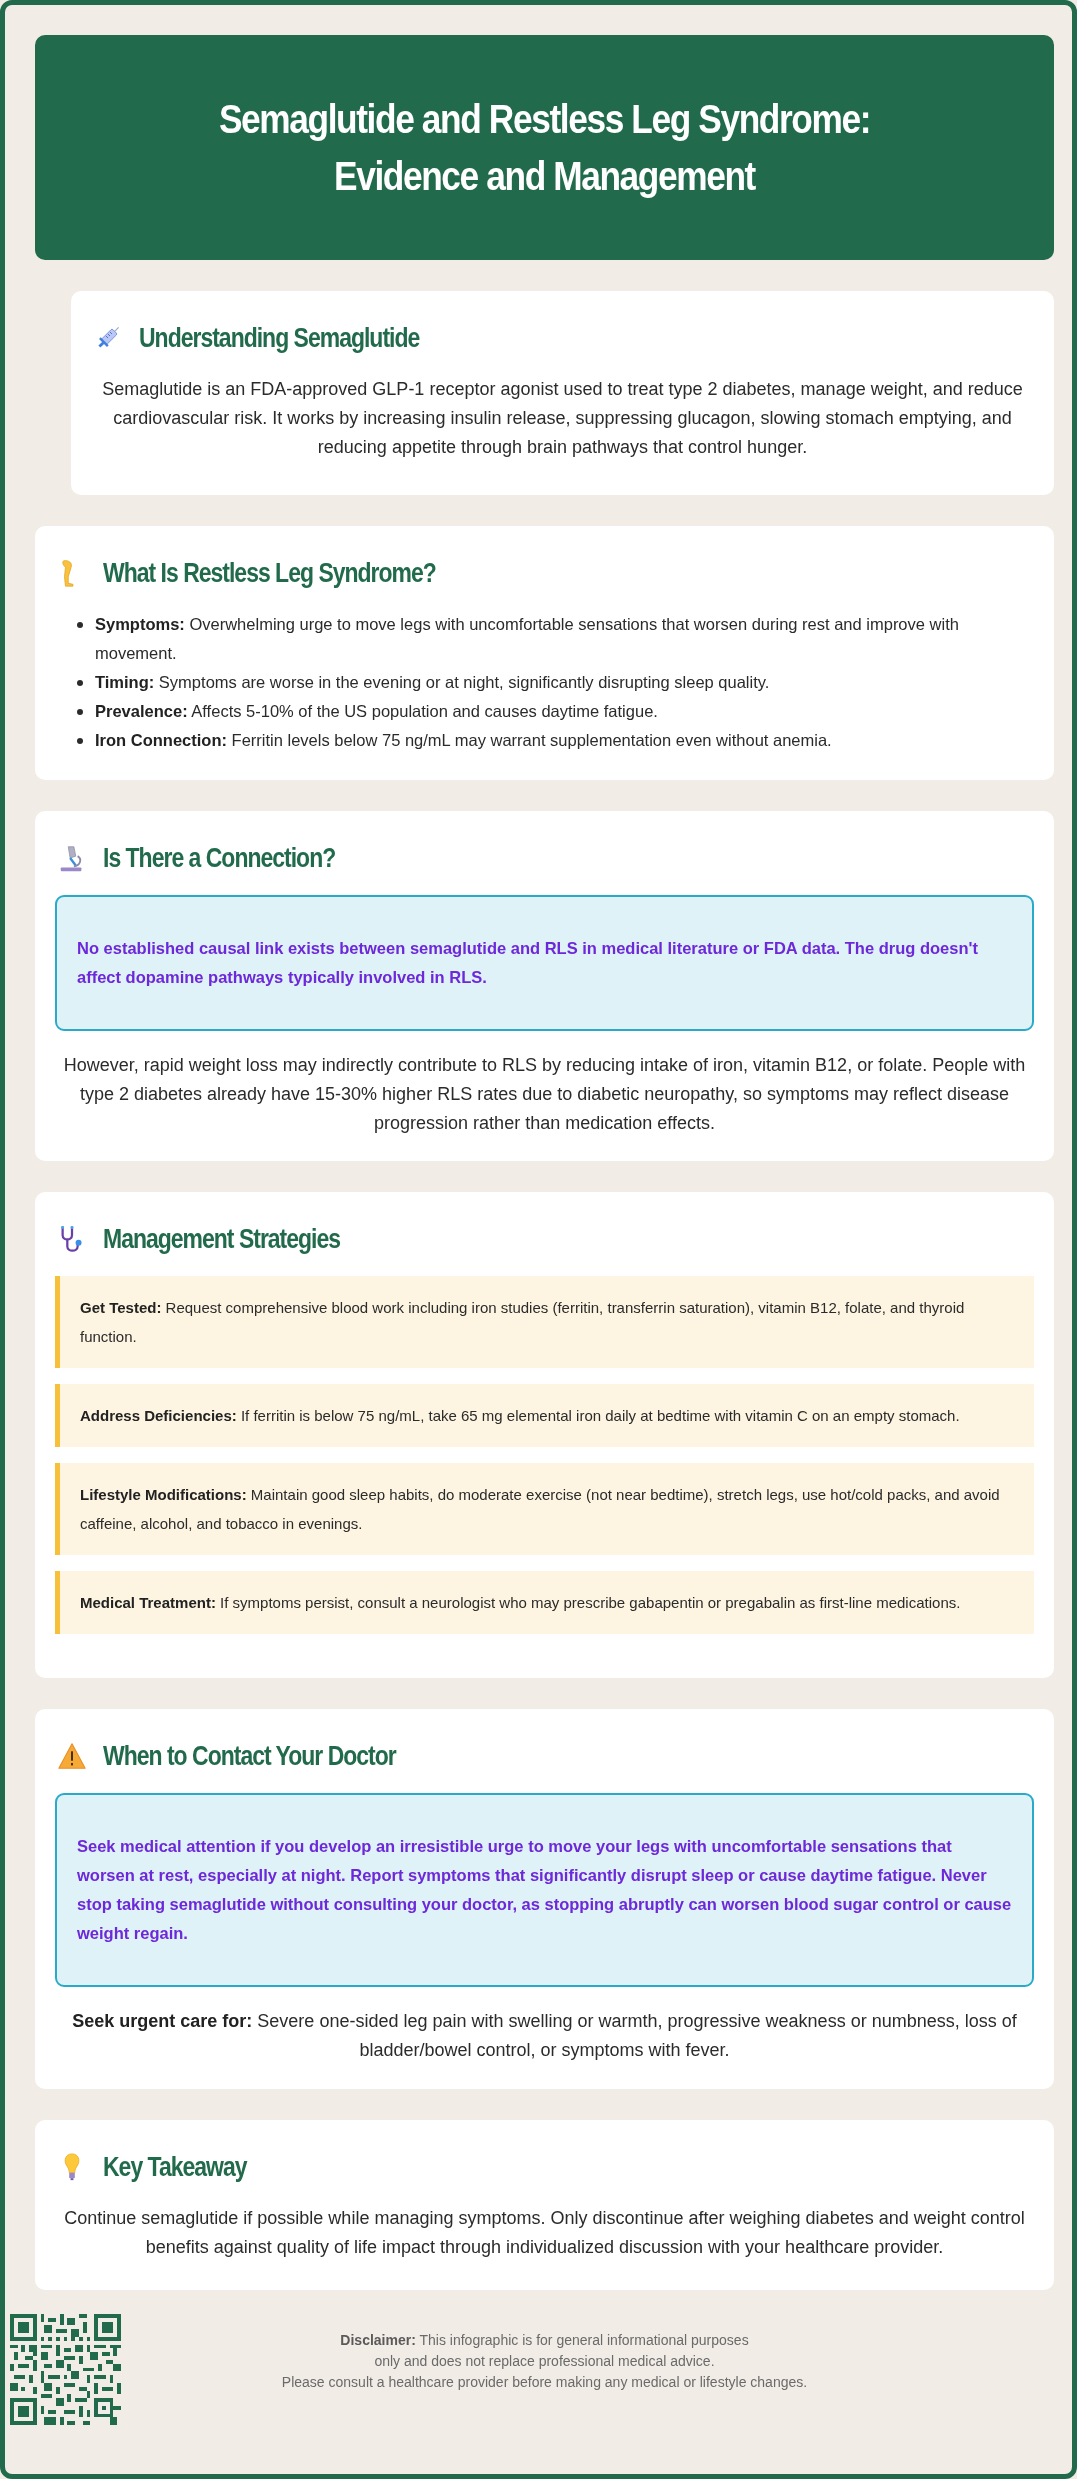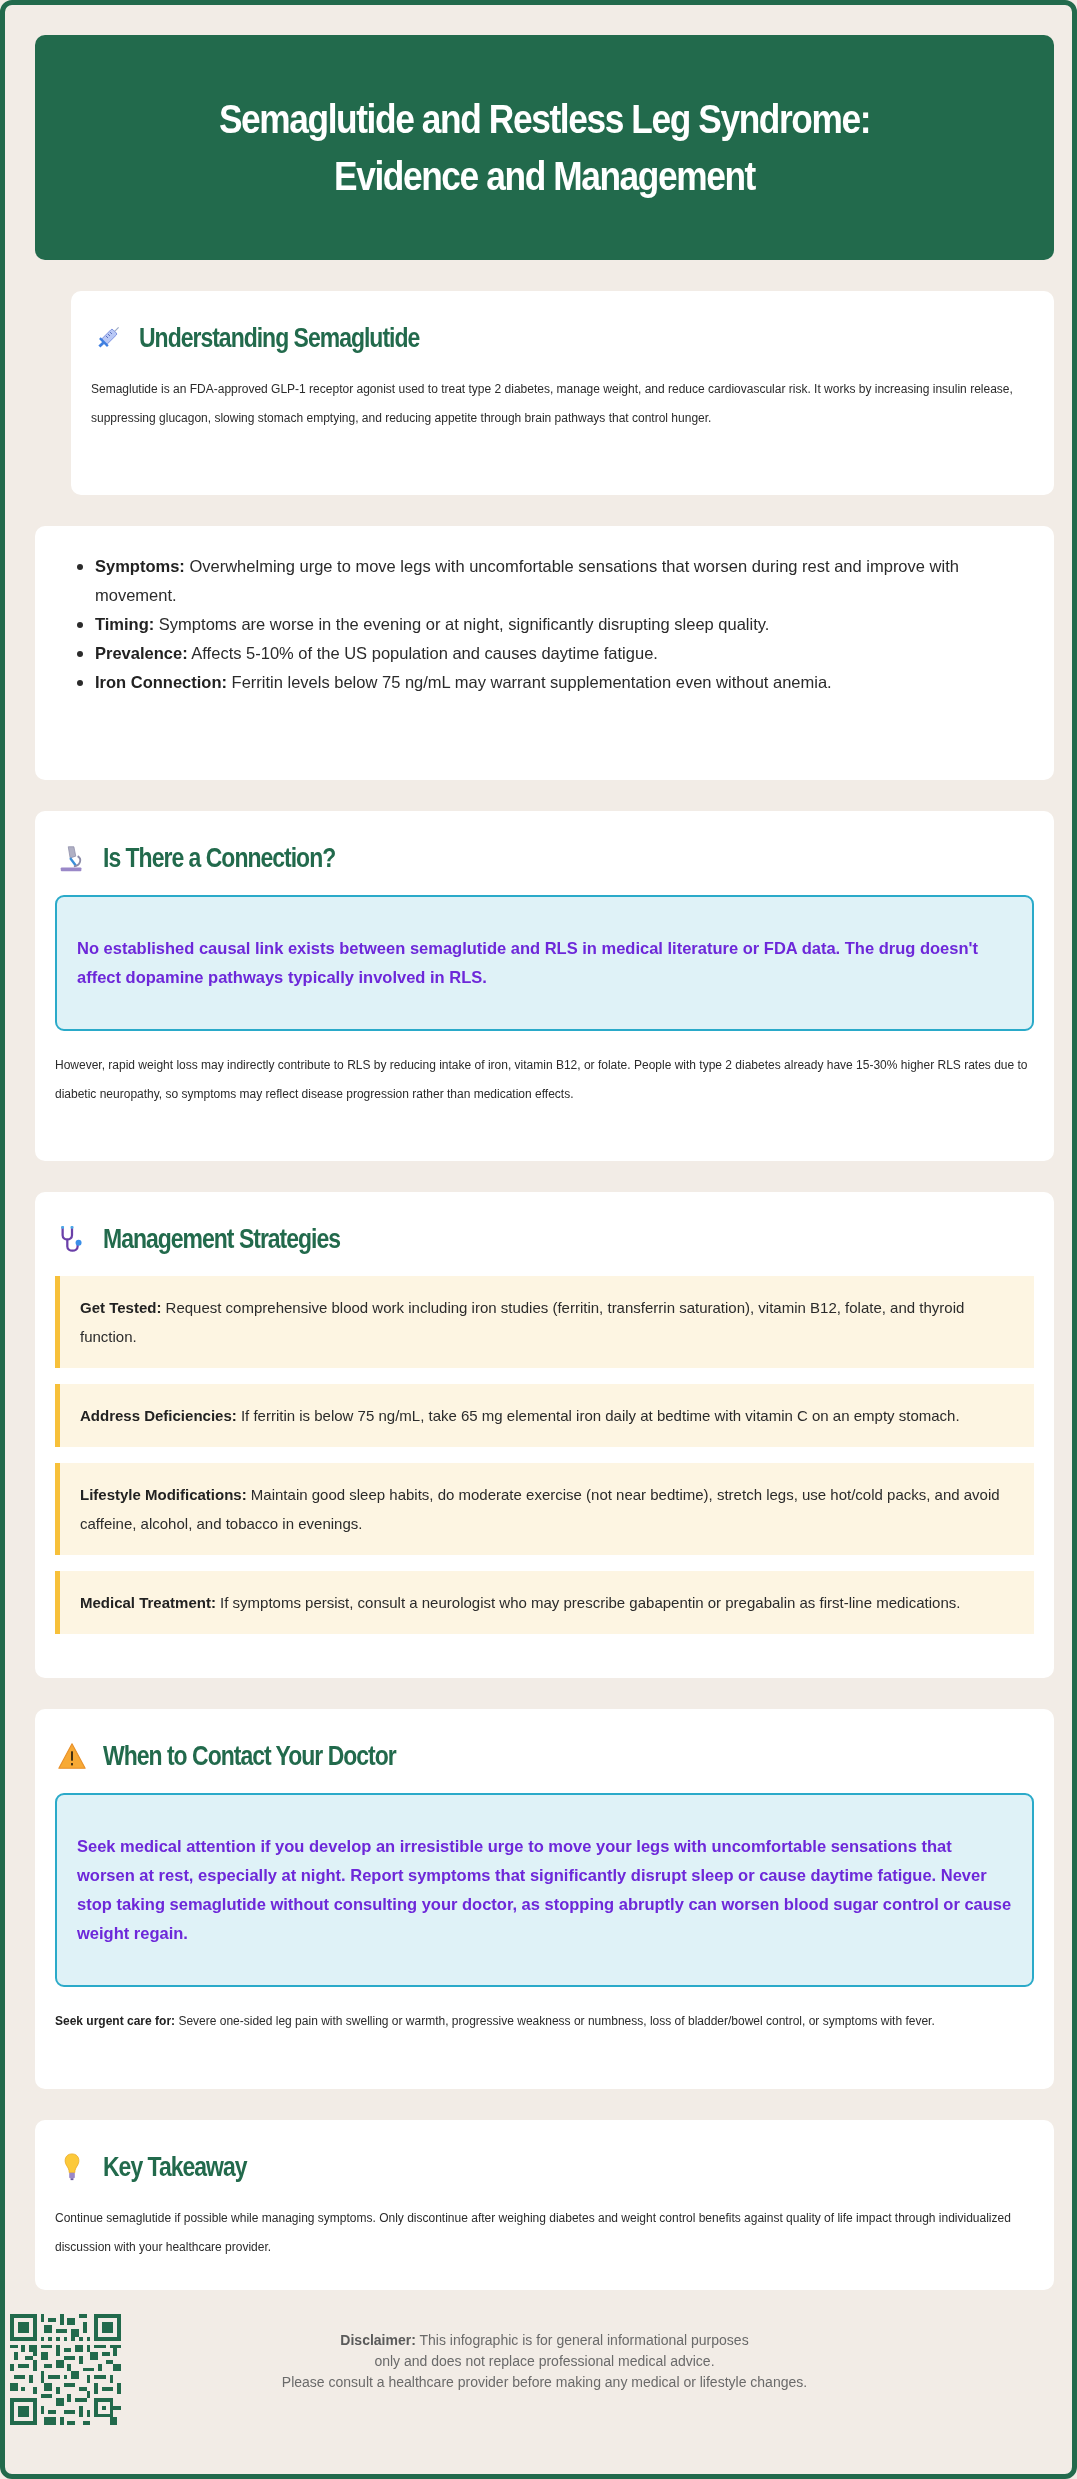--- a/index.html
+++ b/index.html
@@ -61,23 +61,24 @@
     .card-title {
       color: #226a4c;
       font-weight: 700;
       font-size: 28px;
       letter-spacing: -1.2px;
       transform: scaleX(0.82);
       transform-origin: left center;
       white-space: nowrap;
     }
     .body-text {
-      font-size: 12px;
+      font-size: 18px;
       line-height: 29px;
       color: #2b2b2b;
+      text-align: center;
     }
     ul.bullets { list-style: none; padding-left: 20px; }
     ul.bullets li {
       position: relative;
       padding-left: 20px;
       font-size: 16.5px;
       line-height: 29px;
     }
     ul.bullets li::before {
       content: "";
@@ -157,20 +158,28 @@
             <line x1="13" y1="16" x2="16" y2="16" stroke="#5a6fc0" stroke-width="1"></line>
           </g>
         </svg>
       </span>
       <h2 class="card-title">Understanding Semaglutide</h2>
     </div>
     <p class="body-text">Semaglutide is an FDA-approved GLP-1 receptor agonist used to treat type 2 diabetes, manage weight, and reduce cardiovascular risk. It works by increasing insulin release, suppressing glucagon, slowing stomach emptying, and reducing appetite through brain pathways that control hunger.</p>
   </section>
 
   <section class="card" style="height:254px;">
+    <div class="card-head">
+      <span class="card-icon">
+        <svg viewBox="0 0 32 32">
+          <path d="M7 3 C12 2 17 5 15 10 L12 20 L12 27 L17 28 L17 30 L9 30 L8 20 L9 10 C7 8 5 5 7 3 Z" fill="#f9c23c" stroke="#e0a020" stroke-width="0.8"></path>
+        </svg>
+      </span>
+      <h2 class="card-title">What Is Restless Leg Syndrome?</h2>
+    </div>
     <ul class="bullets">
       <li><b>Symptoms:</b><span> Overwhelming urge to move legs with uncomfortable sensations that worsen during rest and improve with movement.</span></li>
       <li><b>Timing:</b><span> Symptoms are worse in the evening or at night, significantly disrupting sleep quality.</span></li>
       <li><b>Prevalence:</b><span> Affects 5-10% of the US population and causes daytime fatigue.</span></li>
       <li><b>Iron Connection:</b><span> Ferritin levels below 75 ng/mL may warrant supplementation even without anemia.</span></li>
     </ul>
   </section>
 
   <section class="card" style="height:350px;">
     <div class="card-head">

